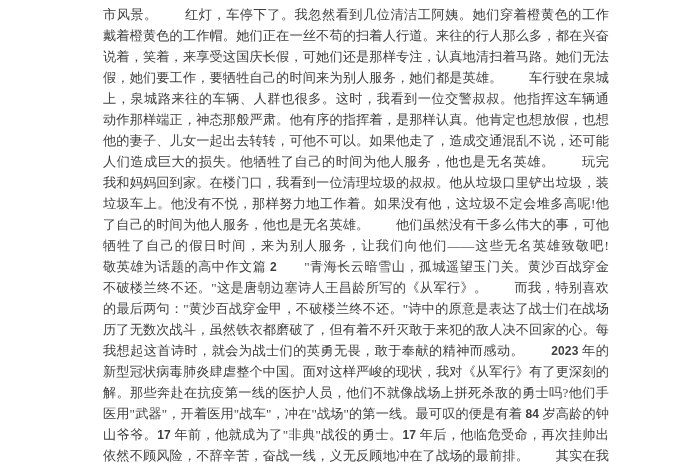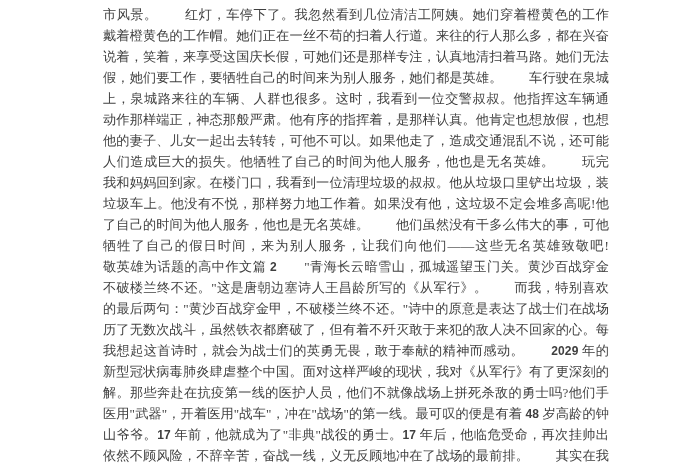--- a/index.html
+++ b/index.html
@@ -54,20 +54,20 @@
       <div class="line">他的妻子、儿女一起出去转转，可他不可以。如果他走了，造成交通混乱不说，还可能给</div>
       <div class="line">人们造成巨大的损失。他牺牲了自己的时间为他人服务，他也是无名英雄。　　玩完了，</div>
       <div class="line">我和妈妈回到家。在楼门口，我看到一位清理垃圾的叔叔。他从垃圾口里铲出垃圾，装到</div>
       <div class="line">垃圾车上。他没有不悦，那样努力地工作着。如果没有他，这垃圾不定会堆多高呢!他牺牲</div>
       <div class="line">了自己的时间为他人服务，他也是无名英雄。　　他们虽然没有干多么伟大的事，可他们</div>
       <div class="line">牺牲了自己的假日时间，来为别人服务，让我们向他们——这些无名英雄致敬吧!　　以致</div>
       <div class="line">敬英雄为话题的高中作文篇 <span class="num">2</span>　　"青海长云暗雪山，孤城遥望玉门关。黄沙百战穿金甲，</div>
       <div class="line">不破楼兰终不还。"这是唐朝边塞诗人王昌龄所写的《从军行》。　　而我，特别喜欢这首诗</div>
       <div class="line">的最后两句："黄沙百战穿金甲，不破楼兰终不还。"诗中的原意是表达了战士们在战场上经</div>
       <div class="line">历了无数次战斗，虽然铁衣都磨破了，但有着不歼灭敢于来犯的敌人决不回家的心。每当</div>
-      <div class="line">我想起这首诗时，就会为战士们的英勇无畏，敢于奉献的精神而感动。　　<span class="num">2029</span> 年的春节，</div>
+      <div class="line">我想起这首诗时，就会为战士们的英勇无畏，敢于奉献的精神而感动。　　<span class="num">2023</span> 年的春节，</div>
       <div class="line">新型冠状病毒肺炎肆虐整个中国。面对这样严峻的现状，我对《从军行》有了更深刻的理</div>
       <div class="line">解。那些奔赴在抗疫第一线的医护人员，他们不就像战场上拼死杀敌的勇士吗?他们手拿着</div>
-      <div class="line">医用"武器"，开着医用"战车"，冲在"战场"的第一线。最可叹的便是有着 <span class="num">48</span> 岁高龄的钟南</div>
+      <div class="line">医用"武器"，开着医用"战车"，冲在"战场"的第一线。最可叹的便是有着 <span class="num">84</span> 岁高龄的钟南</div>
       <div class="line">山爷爷。<span class="num">17</span> 年前，他就成为了"非典"战役的勇士。<span class="num">17</span> 年后，他临危受命，再次挂帅出征。</div>
       <div class="line">依然不顾风险，不辞辛苦，奋战一线，义无反顾地冲在了战场的最前排。　　其实在我们</div>
     </div>
 </div>
 
 </body></html>

